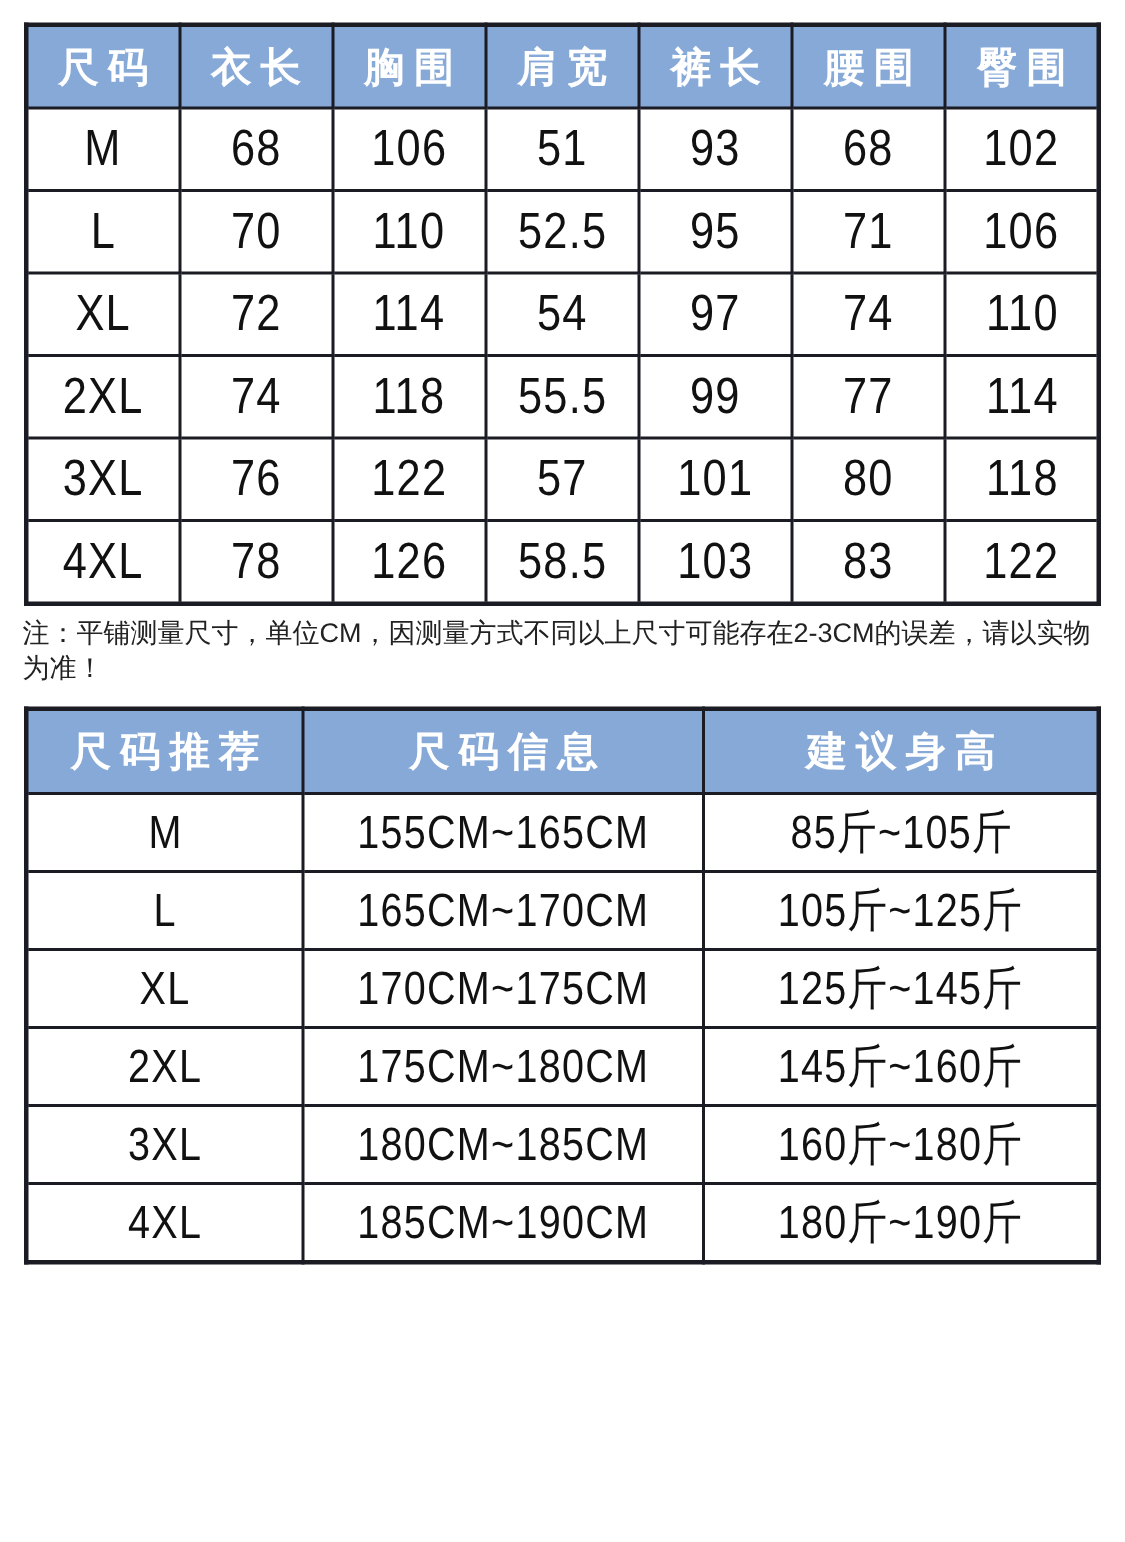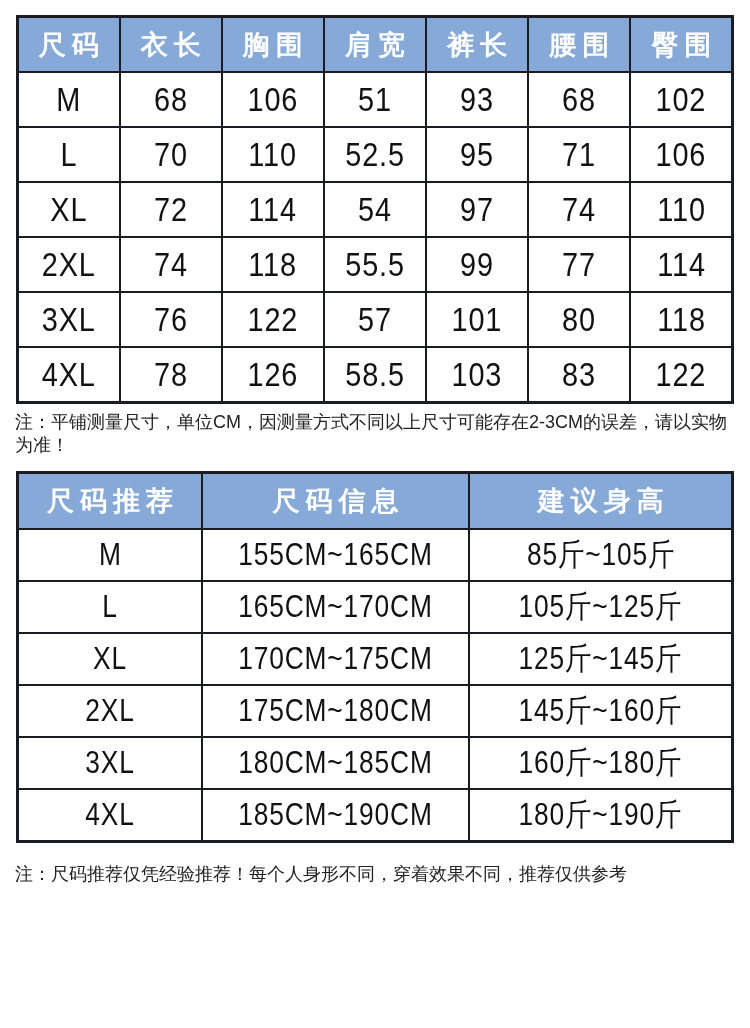--- a/index.html
+++ b/index.html
@@ -164,15 +164,14 @@
           <td><span class="cond">160斤~180斤</span></td>
         </tr>
         <tr>
           <td><span class="cond">4XL</span></td>
           <td><span class="cond">185CM~190CM</span></td>
           <td><span class="cond">180斤~190斤</span></td>
         </tr>
       </tbody>
     </table>
 
-  <p class="note second">注：尺码推荐仅凭经验推荐！每个人身形不同，穿着效果不同，推荐仅供参考</p>
 
 </main>
 
 </body></html>

